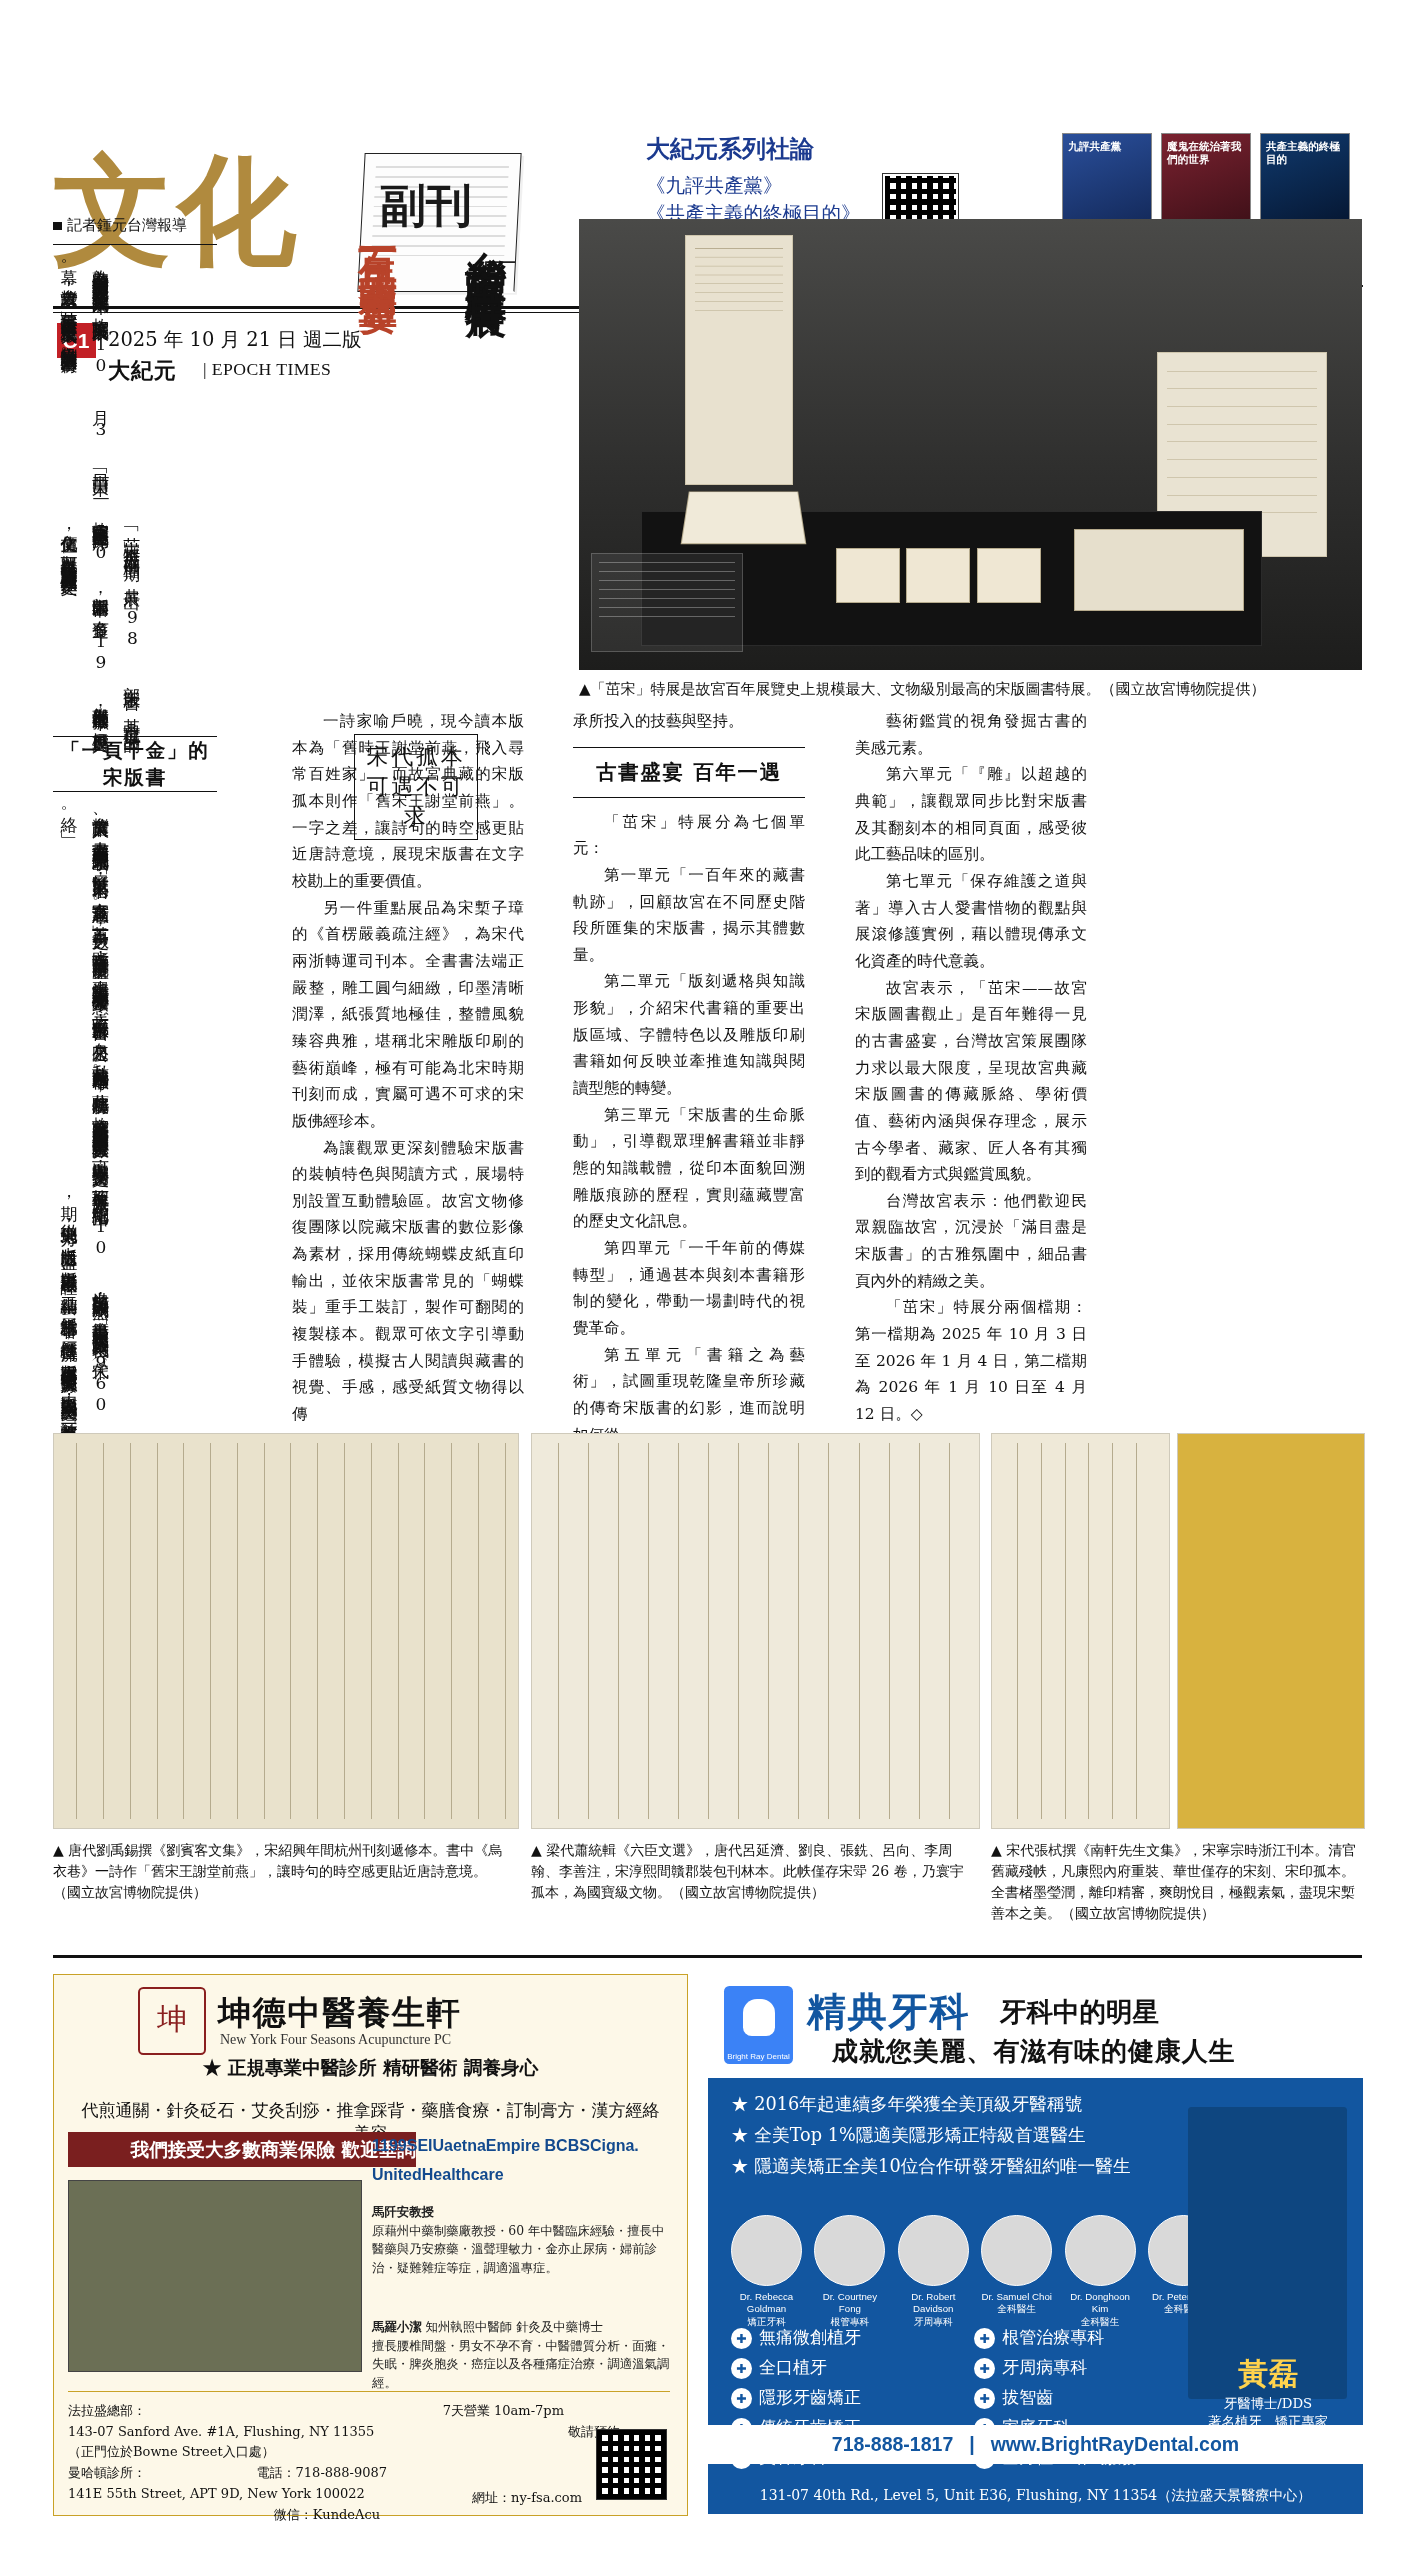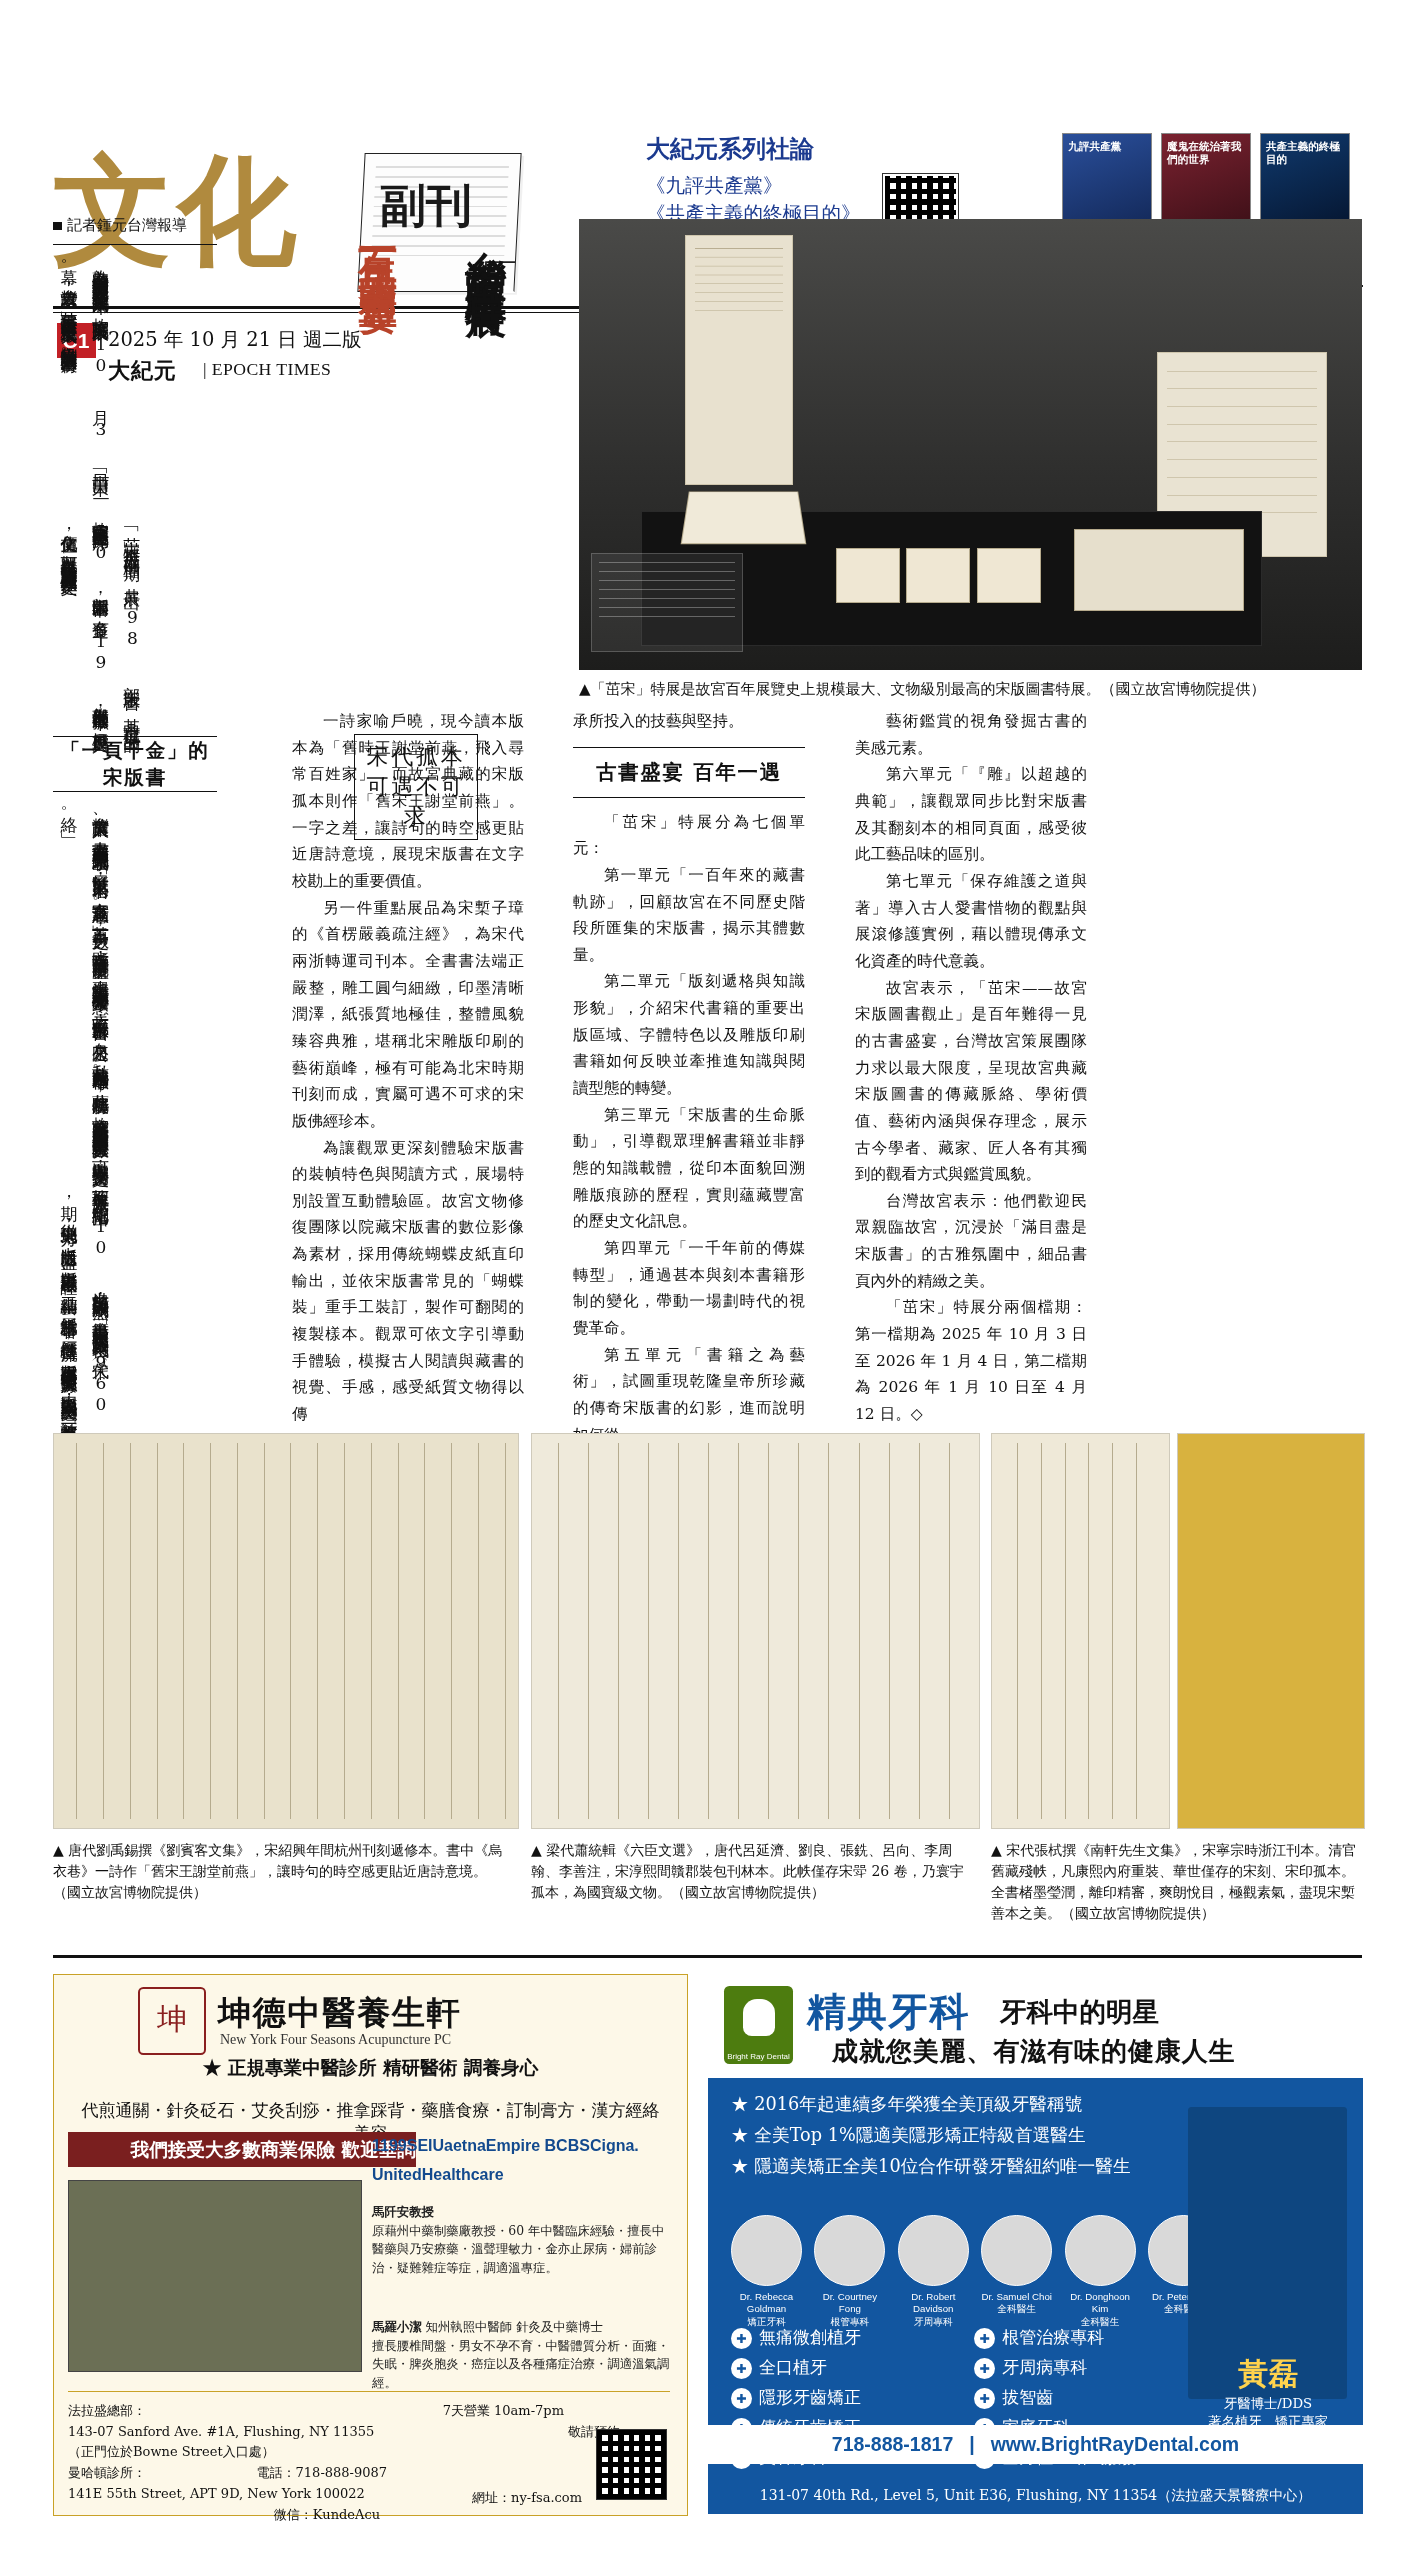--- a/index.html
+++ b/index.html
@@ -177,21 +177,21 @@
   .ad1-doc1{position:absolute;left:318px;top:228px;width:301px;font-size:12.4px;line-height:1.5;color:#222;font-family:"DejaVu Serif",serif;}
   .ad1-doc2{position:absolute;left:318px;top:343px;width:301px;font-size:12.4px;line-height:1.5;color:#222;font-family:"DejaVu Serif",serif;}
   .ad1-foot{position:absolute;left:14px;top:416px;width:602px;border-top:0.9px solid #c9a227;padding-top:8.8px;font-size:13px;line-height:1.6;color:#111;font-family:"DejaVu Serif",serif;}
   .ad1-qr{position:absolute;right:21px;bottom:16px;width:69px;height:69px;background:
      repeating-linear-gradient(0deg,#000 0 5.3px,#fff 5.3px 10.6px),
      repeating-linear-gradient(90deg,#000 0 5.3px,transparent 5.3px 10.6px);
      background-blend-mode:multiply;outline:0.9px solid #333;}
 
   .ad2{position:absolute;left:708px;top:1974px;width:655px;height:540px;background:#1256a0;color:#fff;}
   .ad2-top{position:absolute;left:0;top:0;width:655px;height:104px;background:#fff;color:#111;}
-  .ad2-mark{position:absolute;left:16px;top:12.4px;width:69px;height:78px;background:#4d7c0f;border-radius:5.3px;}
+  .ad2-mark{position:absolute;left:16px;top:12.4px;width:69px;height:78px;background:#3b82f6;border-radius:5.3px;}
   .ad2-mark .tooth{position:absolute;left:50%;top:12.4px;transform:translateX(-50%);width:32px;height:37px;background:#fff;border-radius:14px 14px 8.8px 8.8px;}
   .ad2-marktext{position:absolute;left:0;right:0;bottom:3.5px;text-align:center;font-size:8px;color:#fff;font-family:"Liberation Sans",sans-serif;}
   .ad2-title{position:absolute;left:99px;top:10.6px;font-size:39px;font-weight:bold;color:#1256a0;font-family:"DejaVu Serif",serif;letter-spacing:1.8px;}
   .ad2-title2{position:absolute;left:292px;top:19.5px;font-size:26.5px;font-weight:bold;color:#111;font-family:"DejaVu Serif",serif;}
   .ad2-sub{position:absolute;left:124px;top:60px;font-size:26px;font-weight:bold;color:#111;font-family:"DejaVu Serif",serif;letter-spacing:0.9px;}
   .ad2-bullets{position:absolute;left:23px;top:115px;width:460px;font-size:17.7px;line-height:1.75;font-family:"DejaVu Serif",serif;}
   .ad2-docs{position:absolute;left:23px;top:241px;width:460px;display:flex;gap:12.4px;}
   .docitem{width:78px;text-align:center;}
   .docpic{width:69px;height:69px;border-radius:50%;background:#d9d9d9;margin:0 auto 5.3px;border:1.8px solid #fff;}
   .docname{font-size:9.7px;line-height:1.25;font-family:"Liberation Sans",sans-serif;}

